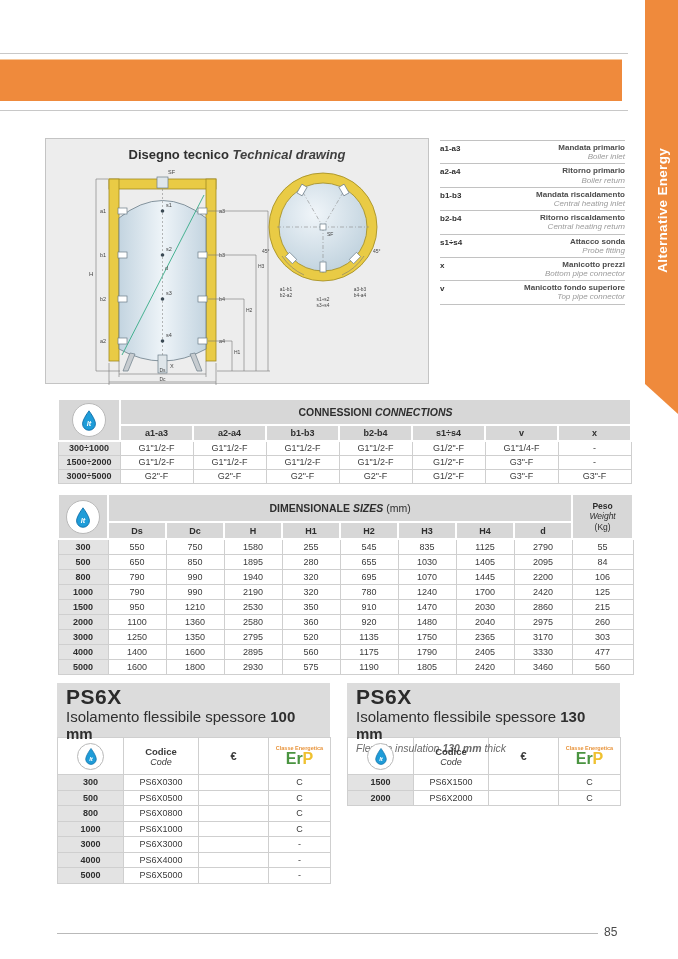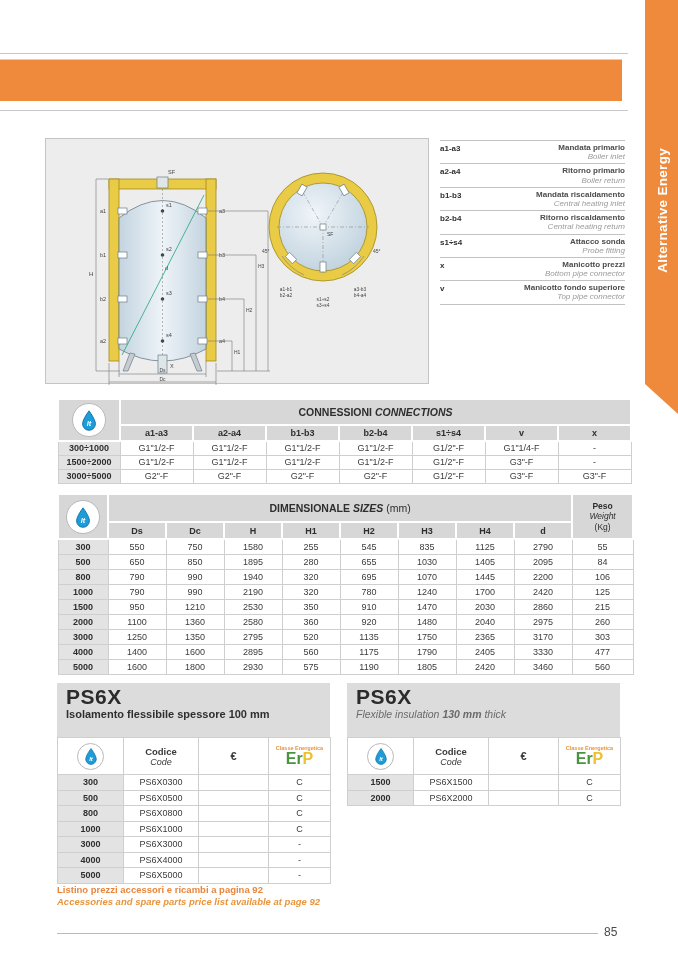--- a/index.html
+++ b/index.html
@@ -65,21 +65,21 @@
                 border:1px solid #b9b9b9; border-radius:50%; }
   .drop-badge.small { width:27px; height:27px; }
   .drop-badge svg { display:block; }
 
   
   .product { position:absolute; top:683px; width:273px; }
   .product-left { left:57px; }
   .product-right { left:347px; }
   .prod-head { background:#dcdcdc; padding:3px 9px 5px 9px; height:54px; }
   .prod-title { font-size:21px; font-weight:bold; color:#2b2b2b; letter-spacing:.5px; line-height:1.05; }
-  .prod-sub-it { font-size:11px; color:#2f2f2f;font-weight:bold; }
+  .prod-sub-it { font-size:15px; color:#2f2f2f; }
   .prod-sub-en { font-size:10.5px; color:#6a6a6a; font-style:italic; }
   .prod-table { width:273px; border:1px solid #bdbdbd; font-size:9px; }
   .prod-table th, .prod-table td { border:1px solid #cfcfcf; text-align:center; vertical-align:middle; }
   .prod-table thead th { background:#fff; height:37px; }
   .prod-table tbody tr { height:15.5px; }
   .prod-table tbody th { background:#e3e3e3; font-weight:bold; color:#2e2e2e; }
   .prod-table tbody td { background:#fff; }
   .codice-th .c1 { font-weight:bold; font-size:9.5px; }
   .codice-th .c2 { font-style:italic; font-weight:normal; font-size:9px; }
   .euro-th { font-weight:bold; font-size:11px; }
@@ -105,20 +105,24 @@
 
   <div class="rule rule-top"></div>
   <div class="orange-bar"></div>
   <div class="rule rule-top2"></div>
 
   <div class="side-ribbon">
     <span class="side-ribbon-label">Alternative Energy</span>
   </div>
 
   <section class="drawing-panel">
+    <div class="drawing-title">
+      <span class="it">Disegno tecnico</span>
+      <span class="en">Technical drawing</span>
+    </div>
     <svg class="tdraw" width="384" height="222" viewBox="0 0 384 222">
       <defs>
         <linearGradient id="vesselG" x1="0" y1="0" x2="1" y2="0">
           <stop offset="0" stop-color="#c3d4e0"></stop>
             <stop offset="0.5" stop-color="#eef4f8"></stop>
             <stop offset="1" stop-color="#c3d4e0"></stop>
         </linearGradient>
         <radialGradient id="circG" cx="0.4" cy="0.35" r="0.8">
           <stop offset="0" stop-color="#f0f5f9"></stop>
             <stop offset="1" stop-color="#b9cdda"></stop>
@@ -583,20 +587,21 @@
             <td></td>
             <td>-</td>
           </tr>
         </tbody>
     </table>
   </section>
 
   <section class="product product-right">
     <div class="prod-head">
       <div class="prod-title">PS6X</div>
+      <div class="prod-sub-it"><span>Isolamento flessibile spessore </span><b>130 mm</b></div>
       <div class="prod-sub-en"><span>Flexible insulation </span><b>130 mm</b><span> thick</span></div>
     </div>
     <table class="prod-table">
       <colgroup>
           <col style="width:66px">
           <col style="width:75px">
           <col style="width:70px">
           <col style="width:62px">
         </colgroup>
       <thead>
@@ -630,21 +635,17 @@
           <tr>
             <th>2000</th>
             <td>PS6X2000</td>
             <td></td>
             <td>C</td>
           </tr>
         </tbody>
     </table>
   </section>
 
-  <div class="footer-note">
-    <div class="fn-it">Listino prezzi accessori e ricambi a pagina 92</div>
-    <div class="fn-en">Accessories and spare parts price list available at page 92</div>
-  </div>
 
   <div class="bottom-rule"></div>
   <div class="page-number">85</div>
 
 </div>
 
 </body></html>

